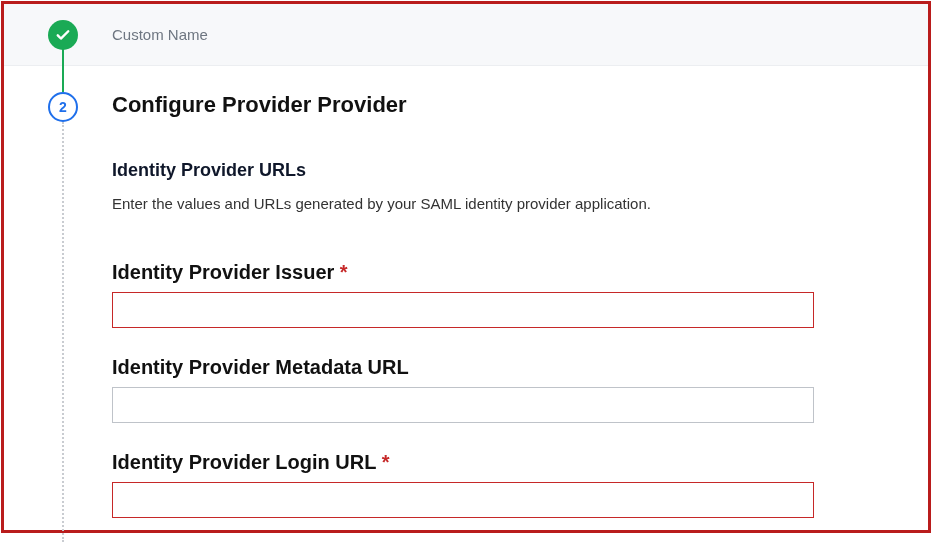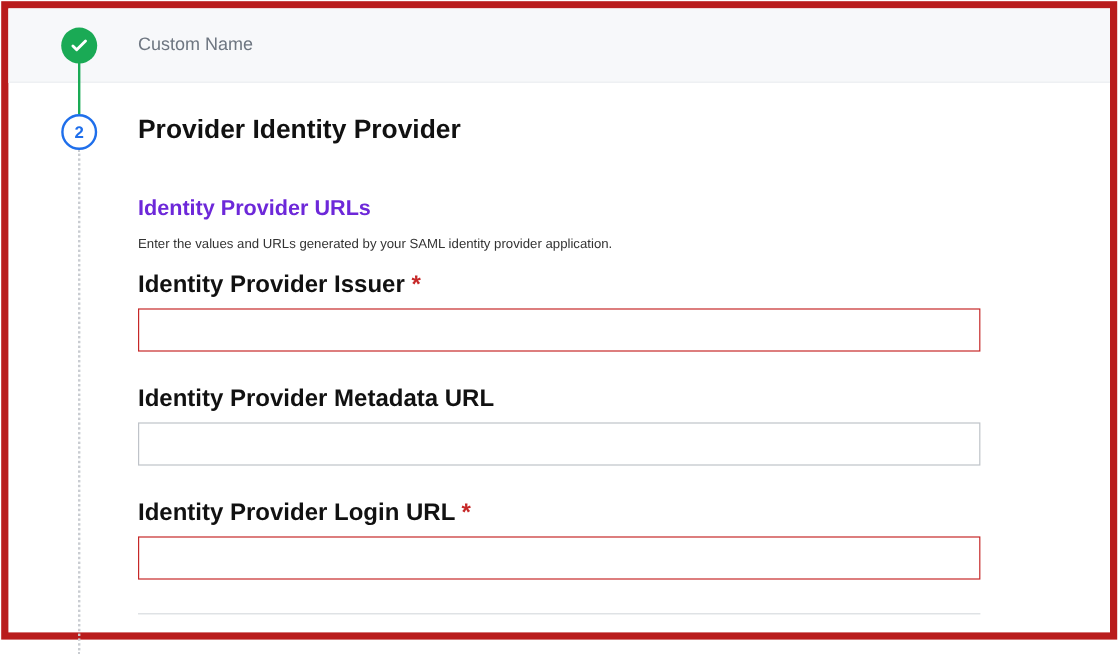--- a/index.html
+++ b/index.html
@@ -8,21 +8,21 @@
       padding: 0;
     }
     body {
       font-family: -apple-system, BlinkMacSystemFont, "Segoe UI", Helvetica, Arial, sans-serif;
       background: #fff;
       width: 932px;
       height: 545px;
       overflow: hidden;
     }
     .outer {
-      border: 6px solid #b91c1c;
+      border: 3px solid #b91c1c;
       width: 930px;
       height: 532px;
       margin: 1px;
       position: relative;
     }
     .step1-row {
       background: #f7f8fa;
       height: 62px;
       display: flex;
       align-items: center;
@@ -88,27 +88,27 @@
     }
     .step-title {
       font-size: 22px;
       font-weight: 700;
       color: #111;
       margin-bottom: 42px;
     }
     .section-title {
       font-size: 18px;
       font-weight: 700;
-      color: #6d28d9;
+      color: #0f172a;
       margin-bottom: 14px;
     }
     .section-desc {
-      font-size: 11px;
+      font-size: 15px;
       color: #333;
-      margin-bottom: 16px;
+      margin-bottom: 49px;
     }
     .field {
       margin-bottom: 28px;
     }
     .field-label {
       font-size: 20px;
       font-weight: 700;
       color: #111;
       margin-bottom: 8px;
       display: block;
@@ -150,21 +150,21 @@
   </div>
 
   <div class="connector-solid"></div>
   <div class="connector-dotted"></div>
 
   <div class="step2-badge">
     <span>2</span>
   </div>
 
   <div class="content">
-    <h1 class="step-title">Provider Identity Provider</h1>
+    <h1 class="step-title">Configure Provider Provider</h1>
 
     <h2 class="section-title">Identity Provider URLs</h2>
     <p class="section-desc">Enter the values and URLs generated by your SAML identity provider application.</p>
 
     <div class="field">
       <label class="field-label">
         <span>Identity Provider Issuer</span>
         <span class="required">*</span>
       </label>
       <input type="text" class="field-input error" value="" style="">

